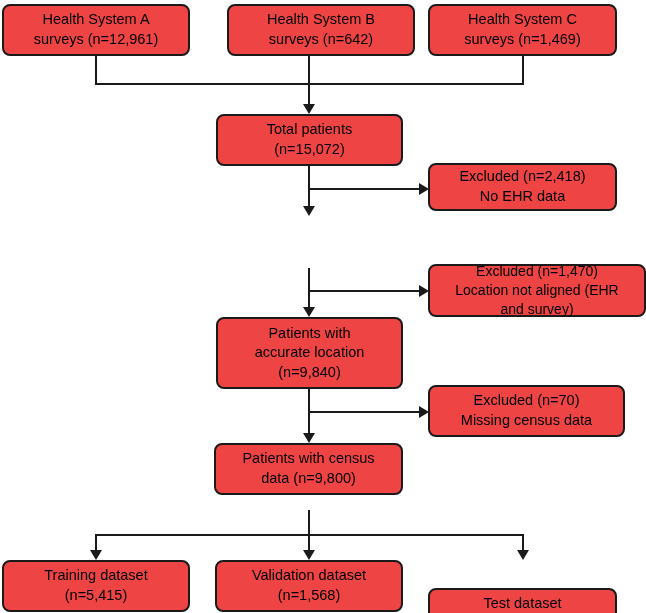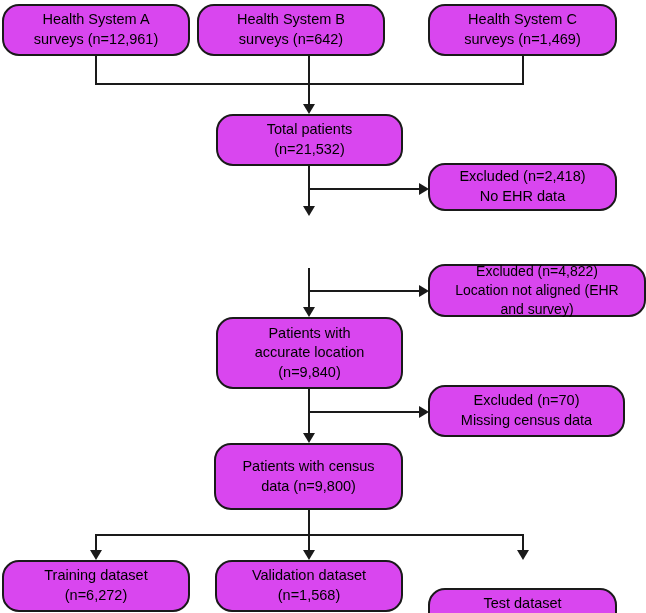--- a/index.html
+++ b/index.html
@@ -12,22 +12,22 @@
     width: 646px;
     height: 613px;
     background: #ffffff;
     font-family: "Liberation Sans", "DejaVu Sans", sans-serif;
     overflow: hidden;
   }
   .node {
     position: absolute;
     box-sizing: border-box;
     border: 2px solid #1a1a1a;
-    border-radius: 17px;
-    background: #d946ef;
+    border-radius: 8px;
+    background: #ef4444;
     display: flex;
     align-items: center;
     justify-content: center;
     text-align: center;
     color: #000000;
     font-size: 14.5px;
     line-height: 1.35;
     padding: 12px 6px;
     white-space: pre-line;
     z-index: 2;
@@ -72,100 +72,100 @@
 </head>
 <body>
 
 <div id="flow-root">
 
   <div class="node" style="left:2px; top:4px; width:188px; height:52px;">
     <span class="node-text">Health System A
 surveys (n=12,961)</span>
   </div>
 
-  <div class="node" style="left:197px; top:4px; width:188px; height:52px;">
+  <div class="node" style="left:227px; top:4px; width:188px; height:52px;">
     <span class="node-text">Health System B
 surveys (n=642)</span>
   </div>
 
   <div class="node" style="left:428px; top:4px; width:189px; height:52px;align-items:center;">
     <span class="node-text">Health System C
 surveys (n=1,469)</span>
   </div>
 
   <div class="vline" style="left:95px; top:56px; height:29px;"></div>
   <div class="vline" style="left:308px; top:56px; height:29px;"></div>
   <div class="vline" style="left:522px; top:56px; height:29px;"></div>
   <div class="hline" style="left:95px; top:83px; width:429px;"></div>
   <div class="vline" style="left:308px; top:83px; height:25px;"></div>
   <div class="arrow-down" style="left:303px; top:104px;"></div>
 
   <div class="node" style="left:216px; top:114px; width:187px; height:52px;">
     <span class="node-text">Total patients
-(n=21,532)</span>
+(n=15,072)</span>
   </div>
 
   <div class="vline" style="left:308px; top:166px; height:44px;"></div>
   <div class="arrow-down" style="left:303px; top:206px;"></div>
 
   <div class="hline" style="left:308px; top:188px; width:114px;"></div>
   <div class="arrow-right" style="left:419px; top:183px;"></div>
   <div class="node" style="left:428px; top:163px; width:189px; height:48px;">
     <span class="node-text">Excluded (n=2,418)
 No EHR data</span>
   </div>
 
 
   <div class="vline" style="left:308px; top:268px; height:43px;"></div>
   <div class="arrow-down" style="left:303px; top:307px;"></div>
 
   <div class="hline" style="left:308px; top:290px; width:114px;"></div>
   <div class="arrow-right" style="left:419px; top:285px;"></div>
   <div class="node" style="left:428px; top:264px; width:218px; height:53px; font-size:14px;">
-    <span class="node-text">Excluded (n=4,822)
+    <span class="node-text">Excluded (n=1,470)
 Location not aligned (EHR
 and survey)</span>
   </div>
 
   <div class="node" style="left:216px; top:317px; width:187px; height:72px;">
     <span class="node-text">Patients with
 accurate location
 (n=9,840)</span>
   </div>
 
   <div class="vline" style="left:308px; top:389px; height:48px;"></div>
   <div class="arrow-down" style="left:303px; top:433px;"></div>
 
   <div class="hline" style="left:308px; top:411px; width:114px;"></div>
   <div class="arrow-right" style="left:419px; top:406px;"></div>
   <div class="node" style="left:428px; top:385px; width:197px; height:52px;">
     <span class="node-text">Excluded (n=70)
 Missing census data</span>
   </div>
 
-  <div class="node" style="left:214px; top:443px; width:189px; height:67px;">
+  <div class="node" style="left:214px; top:443px; width:189px; height:52px;">
     <span class="node-text">Patients with census
 data (n=9,800)</span>
   </div>
 
   <div class="vline" style="left:308px; top:510px; height:26px;"></div>
   <div class="hline" style="left:95px; top:534px; width:429px;"></div>
 
   <div class="vline" style="left:95px; top:534px; height:20px;"></div>
   <div class="arrow-down" style="left:90px; top:550px;"></div>
 
   <div class="vline" style="left:308px; top:534px; height:20px;"></div>
   <div class="arrow-down" style="left:303px; top:550px;"></div>
 
   <div class="vline" style="left:522px; top:534px; height:20px;"></div>
   <div class="arrow-down" style="left:517px; top:550px;"></div>
 
   <div class="node" style="left:2px; top:560px; width:188px; height:52px;">
     <span class="node-text">Training dataset
-(n=6,272)</span>
+(n=5,415)</span>
   </div>
 
   <div class="node" style="left:215px; top:560px; width:188px; height:52px;">
     <span class="node-text">Validation dataset
 (n=1,568)</span>
   </div>
 
   <div class="node" style="left:428px; top:588px; width:189px; height:52px;">
     <span class="node-text">Test dataset
 (n=1,960)</span>

